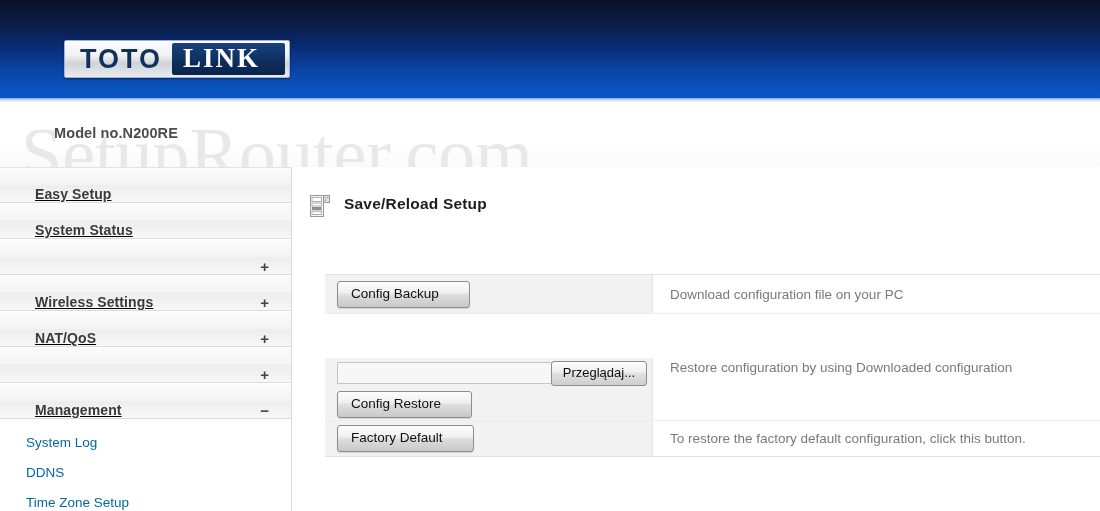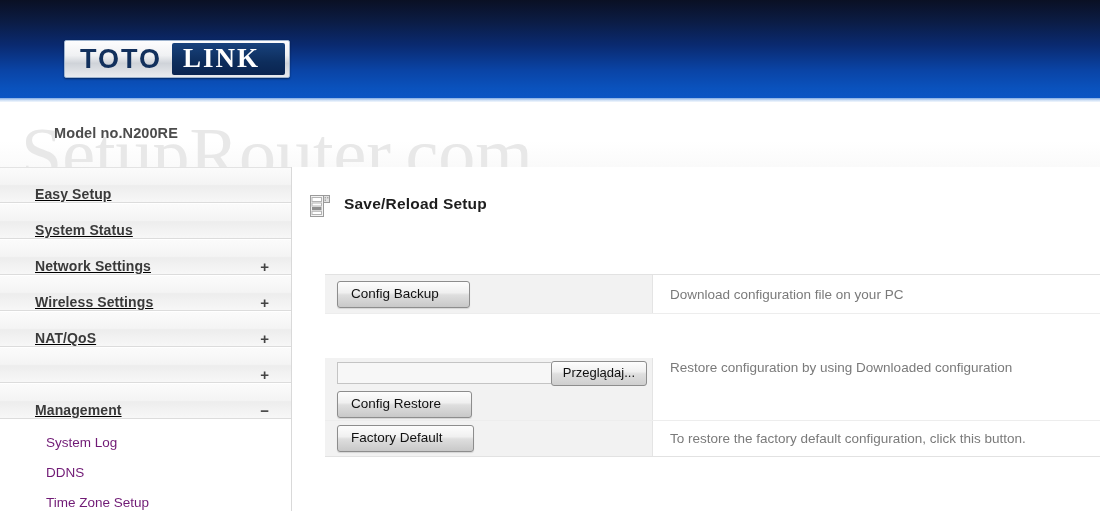--- a/index.html
+++ b/index.html
@@ -148,23 +148,23 @@
     line-height: 1;
   }
   .subnav {
     padding-top: 8px;
     background: #ffffff;
   }
   .subnav-item {
     height: 30px;
     display: flex;
     align-items: center;
-    padding-left: 46px;
+    padding-left: 26px;
     font-size: 13.5px;
-    color: #701a75;
+    color: #0369a1;
     cursor: pointer;
   }
 
   
   .content {
     position: absolute;
     left: 292px; top: 167px;
     width: 808px;
     height: 344px;
     background: #ffffff;
@@ -300,21 +300,20 @@
       <span class="nav-label">Easy Setup</span>
       <span class="nav-sign"></span>
     </div>
 
     <div class="nav-item">
       <span class="nav-label">System Status</span>
       <span class="nav-sign"></span>
     </div>
 
     <div class="nav-item">
-      <span class="nav-label">Network Settings</span>
       <span class="nav-sign">+</span>
     </div>
 
     <div class="nav-item">
       <span class="nav-label">Wireless Settings</span>
       <span class="nav-sign">+</span>
     </div>
 
     <div class="nav-item">
       <span class="nav-label">NAT/QoS</span>

